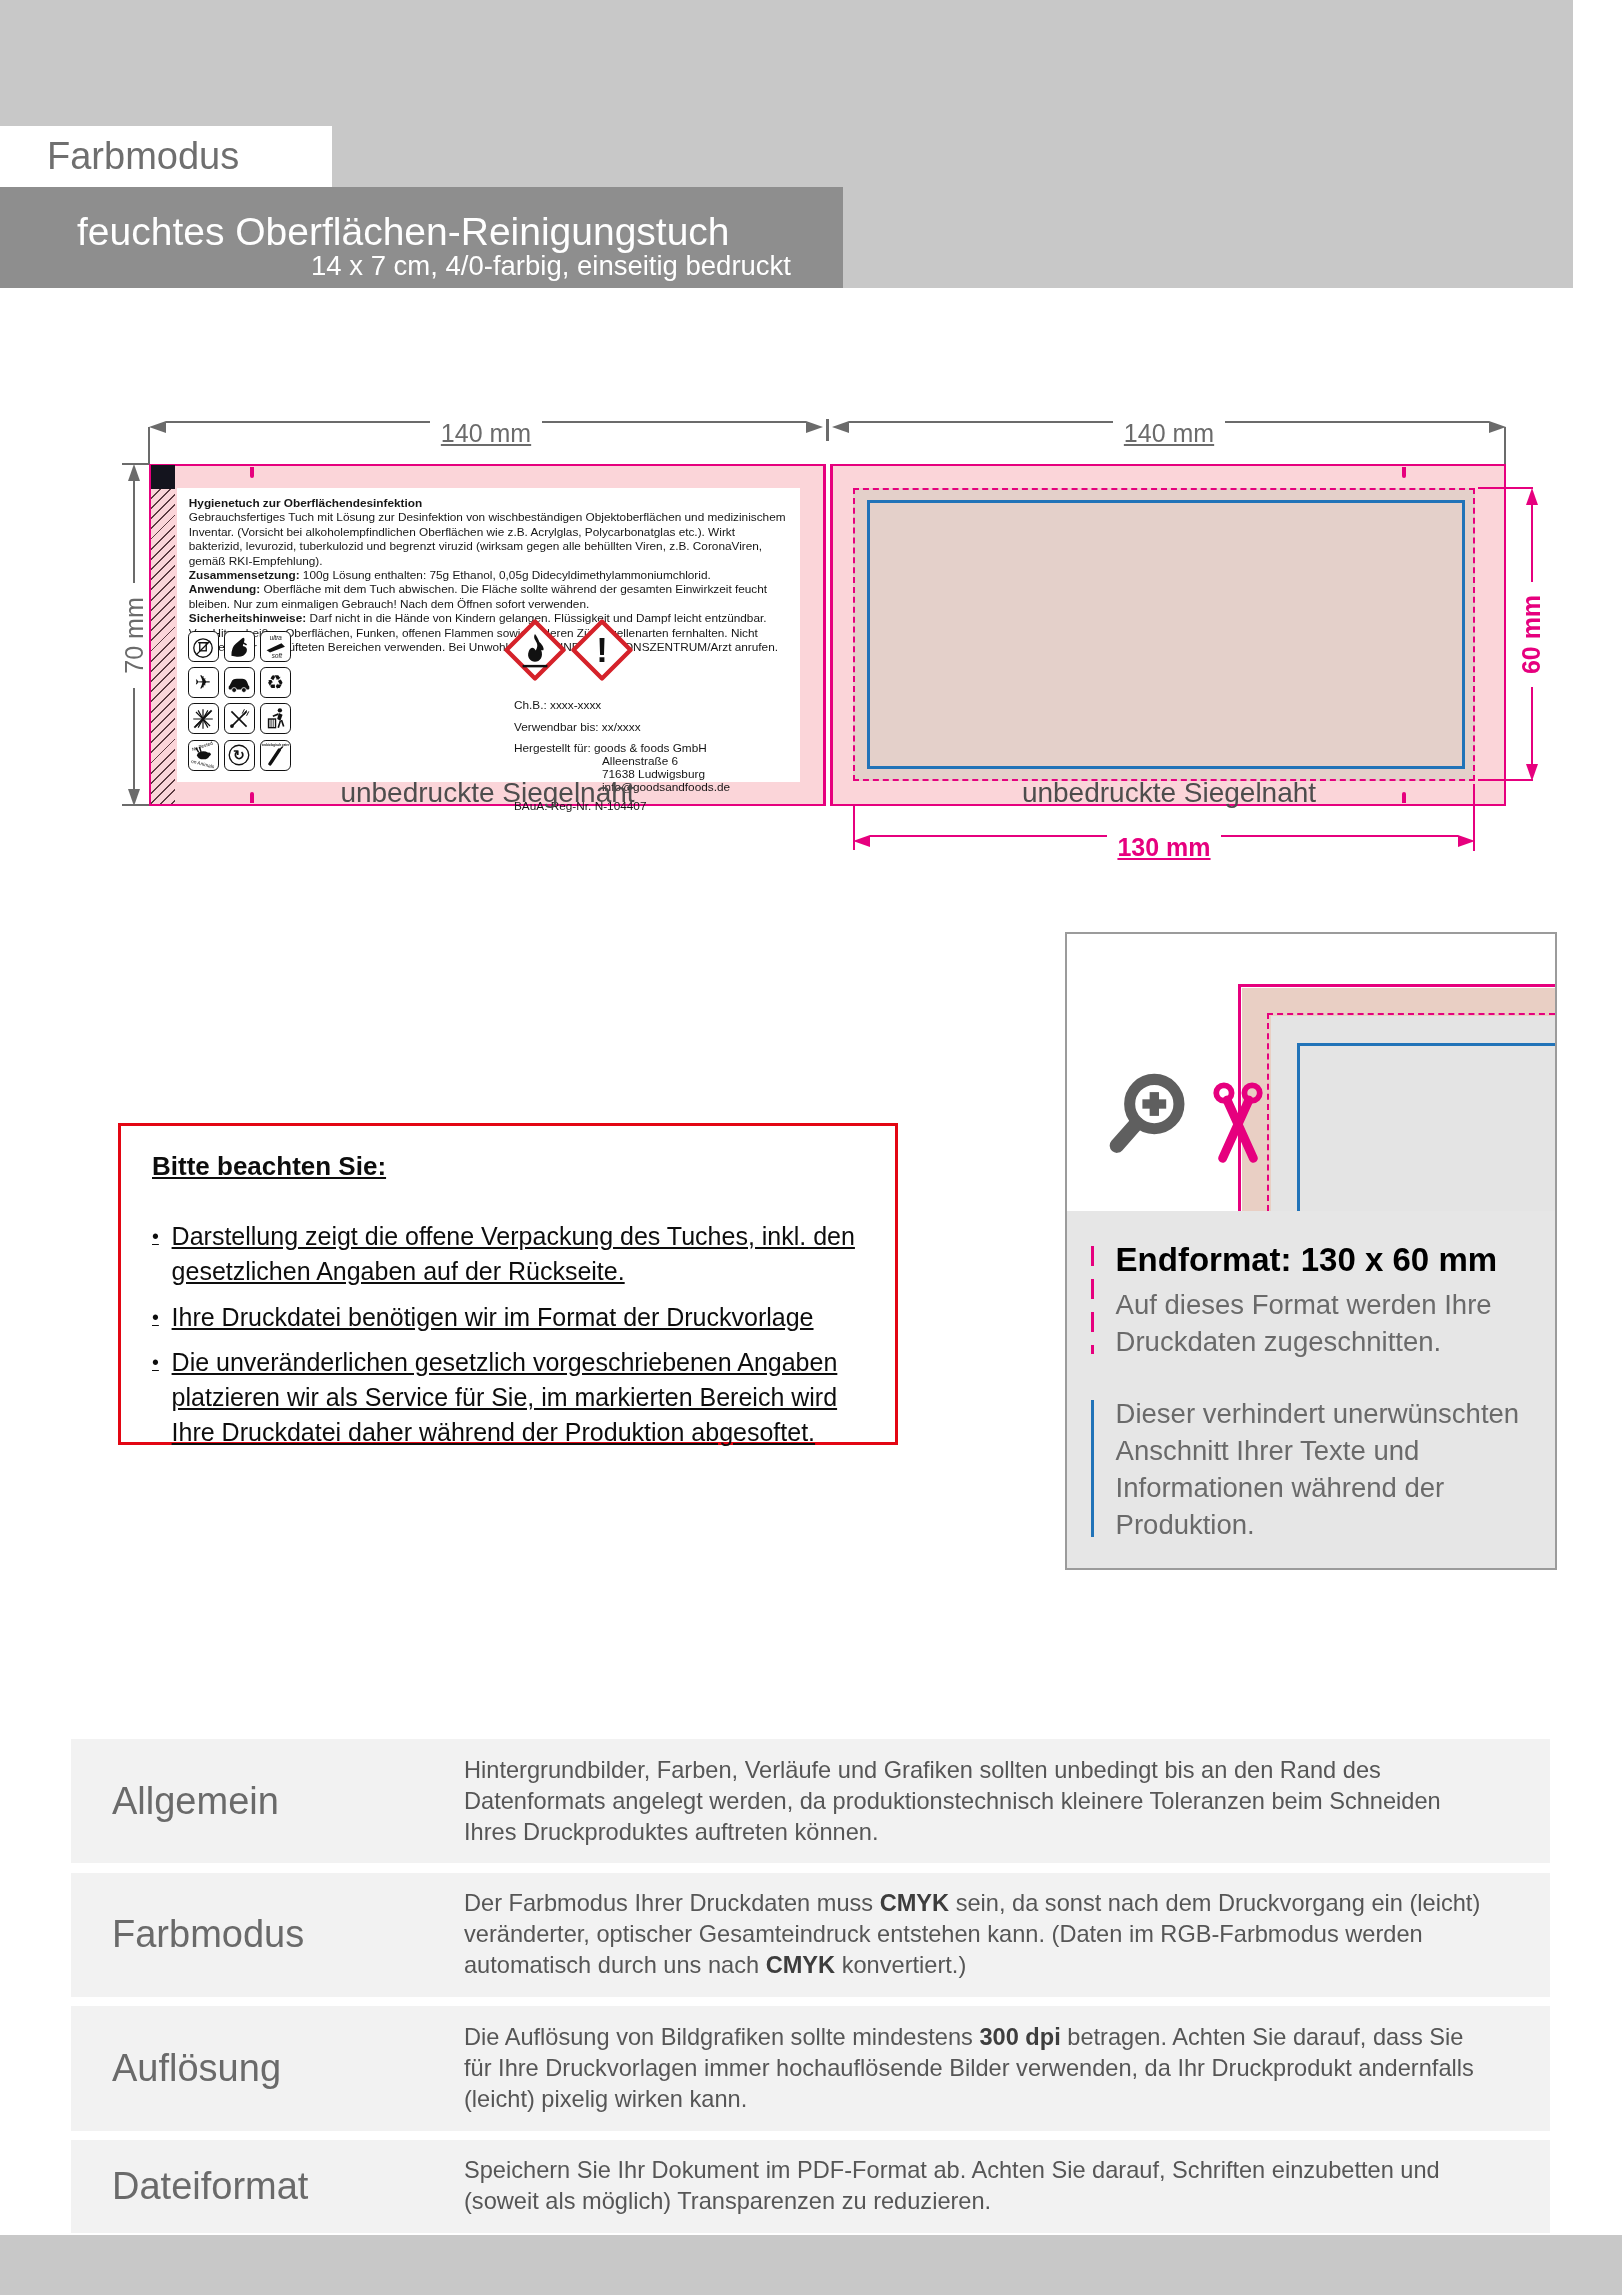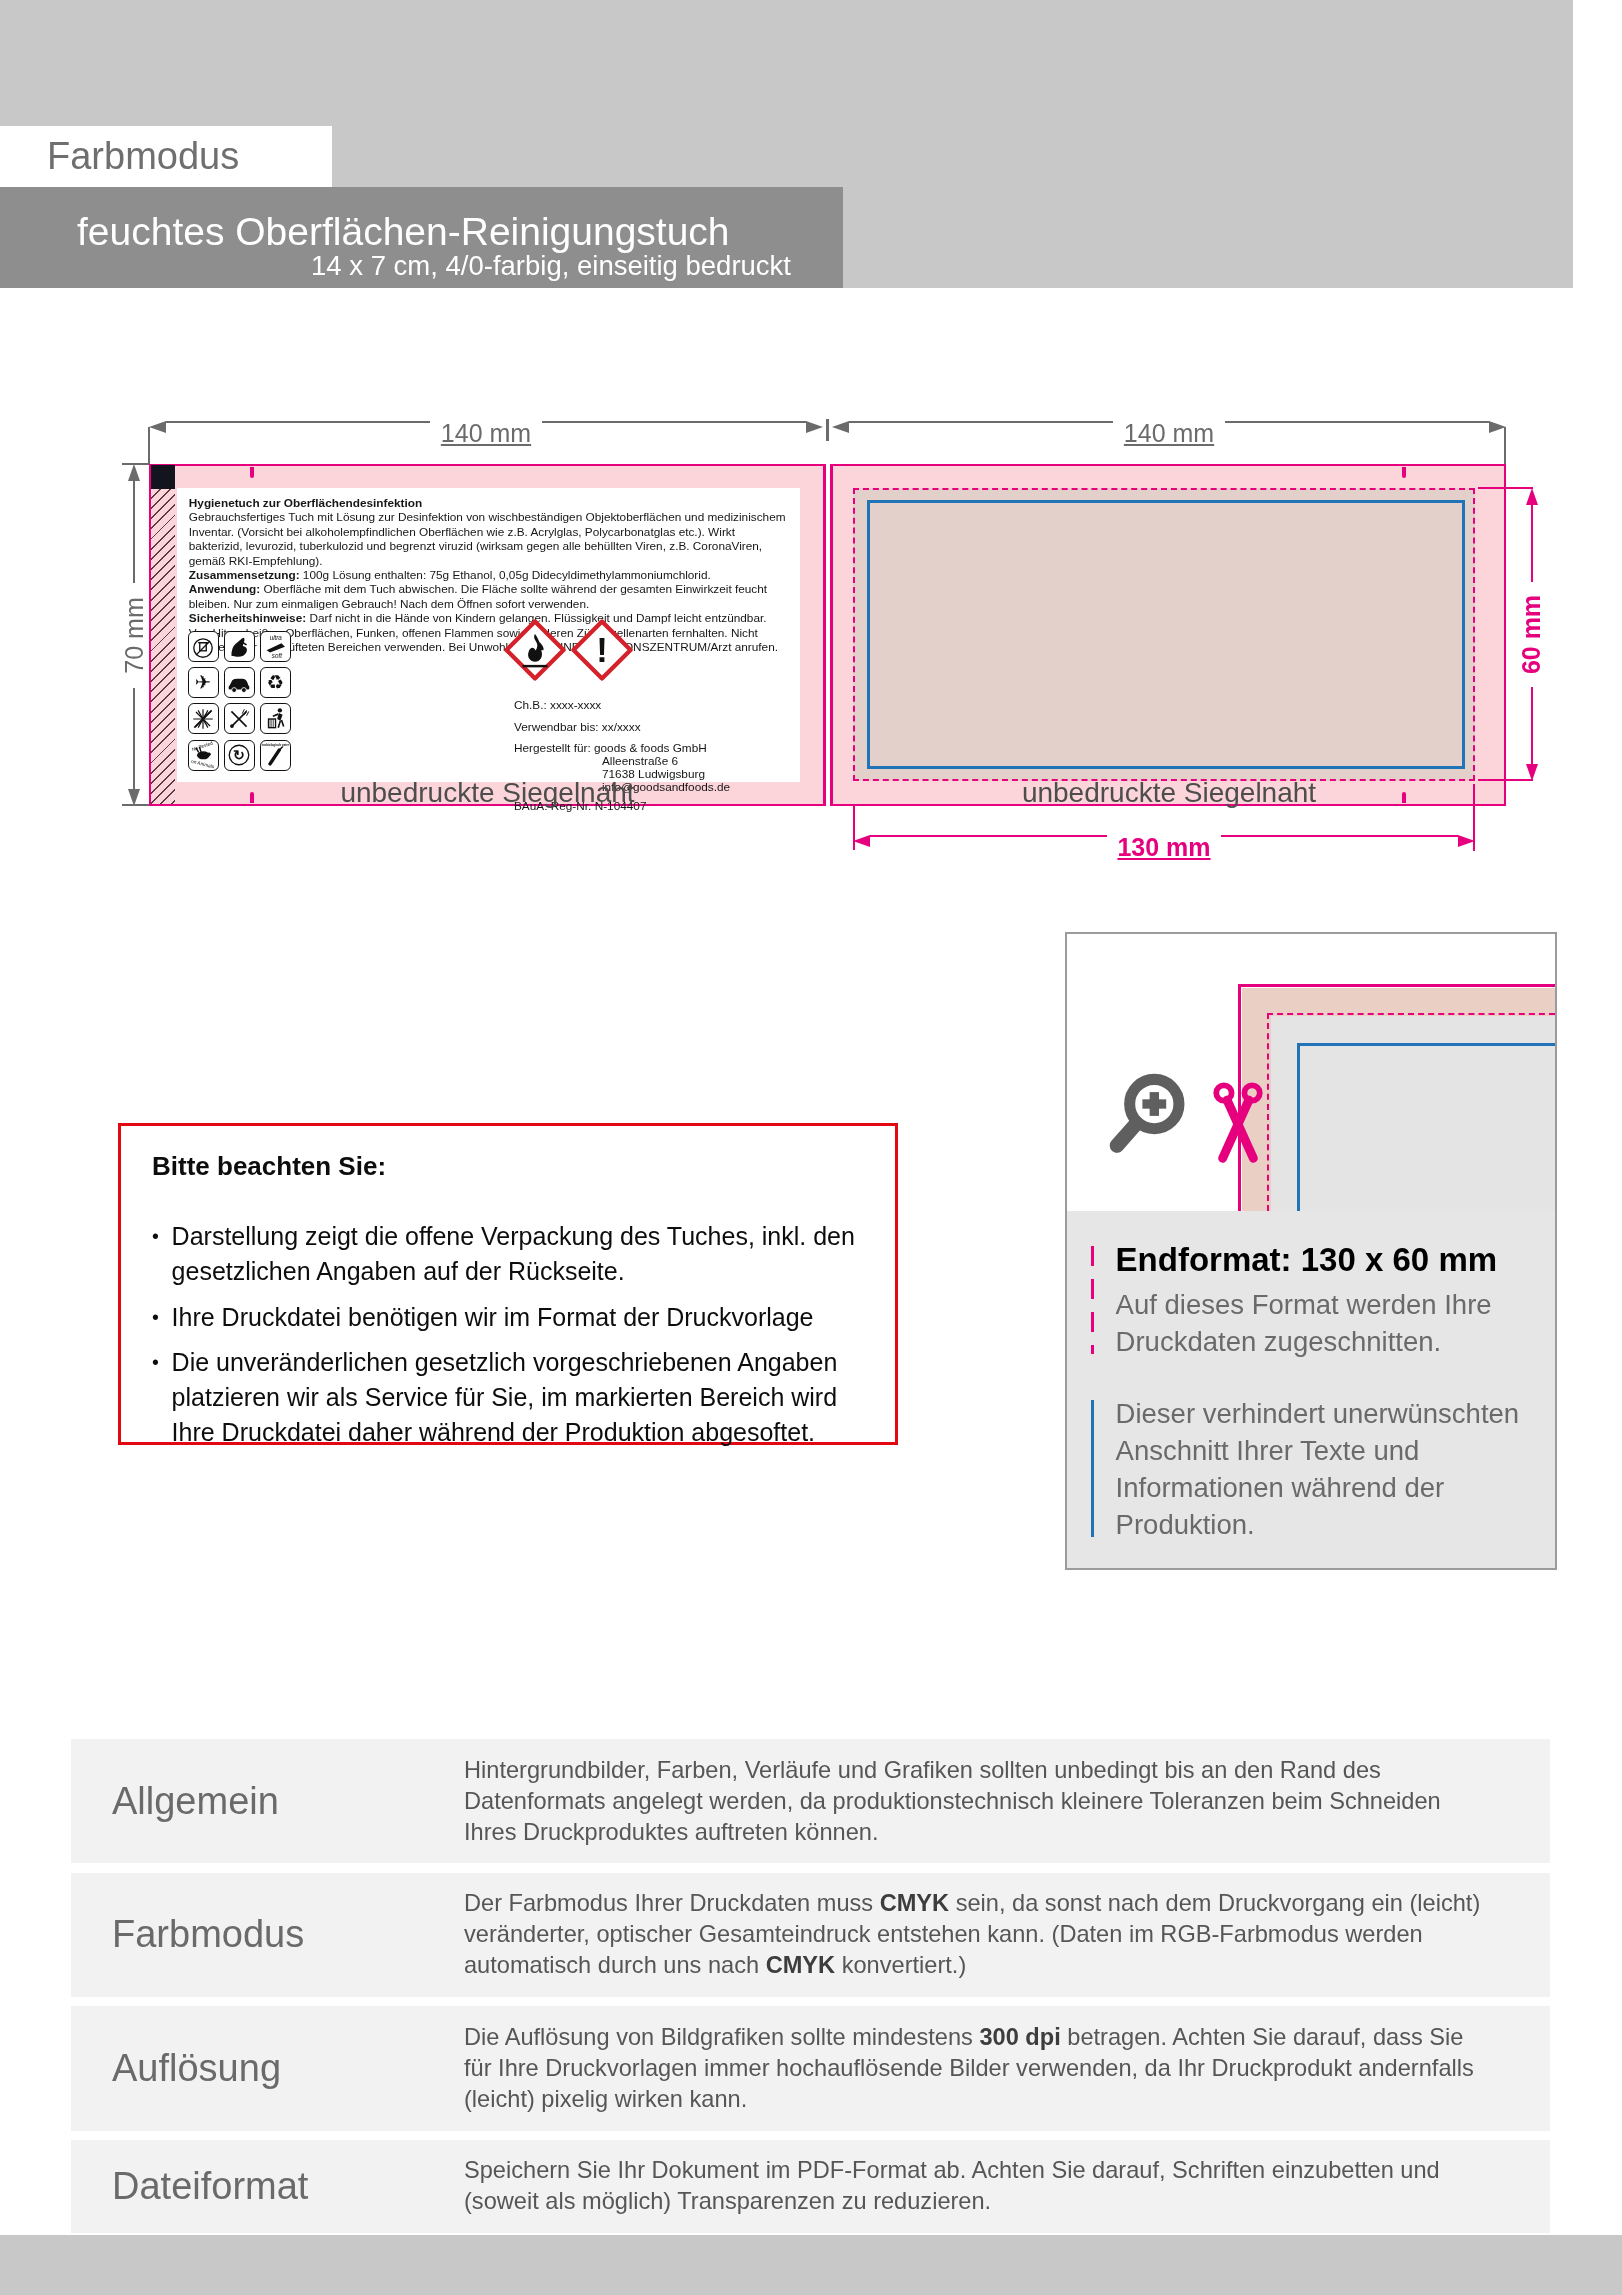--- a/index.html
+++ b/index.html
@@ -61,21 +61,21 @@
   .notch { position:absolute; width:3.9px; height:11px; background:#e6007e; }
   .notch-top { border-radius:0 0 2.6px 2.6px; }
   .notch-bot { border-radius:2.6px 2.6px 0 0; }
 
   .dashed-rect { position:absolute; left:853px; top:488px; width:622px; height:293px;
                  border:2.6px dashed #e6007e; background:#e4d0ca; }
   .blue-rect { position:absolute; left:11.8px; top:9.8px; right:8.5px; bottom:9.8px; border:3.3px solid #2173b8; }
 
   
   .notice { position:absolute; left:118px; top:1123px; width:780px; height:322px;
-            border:3.3px solid #e30613; background:#fff; padding:25px 31px; color:#0d0d0d; }
+            border:3.3px solid #e30613; background:#fff; padding:25px 31px; color:#0d0d0d;text-decoration:underline; }
   .notice h2 { font-size:26px; margin-bottom:37px; }
   .n-item { display:flex; font-size:25px; line-height:35px; margin-bottom:10.5px; }
   .n-dot  { width:19.6px; flex:none; font-size:19.6px; }
 
   
   .detail { position:absolute; left:1065px; top:932px; width:492px; height:638px;
             border:2px solid #9b9b9b; background:#e6e6e6; }
   .detail-top { position:relative; height:277px; background:#ffffff; overflow:hidden; }
   .cd-solid-v { position:absolute; left:171px; top:50px;  width:3.3px;  bottom:0; background:#e6007e; }
   .cd-solid-h { position:absolute; left:171px; top:50px;  right:0;    height:3.3px; background:#e6007e; }

